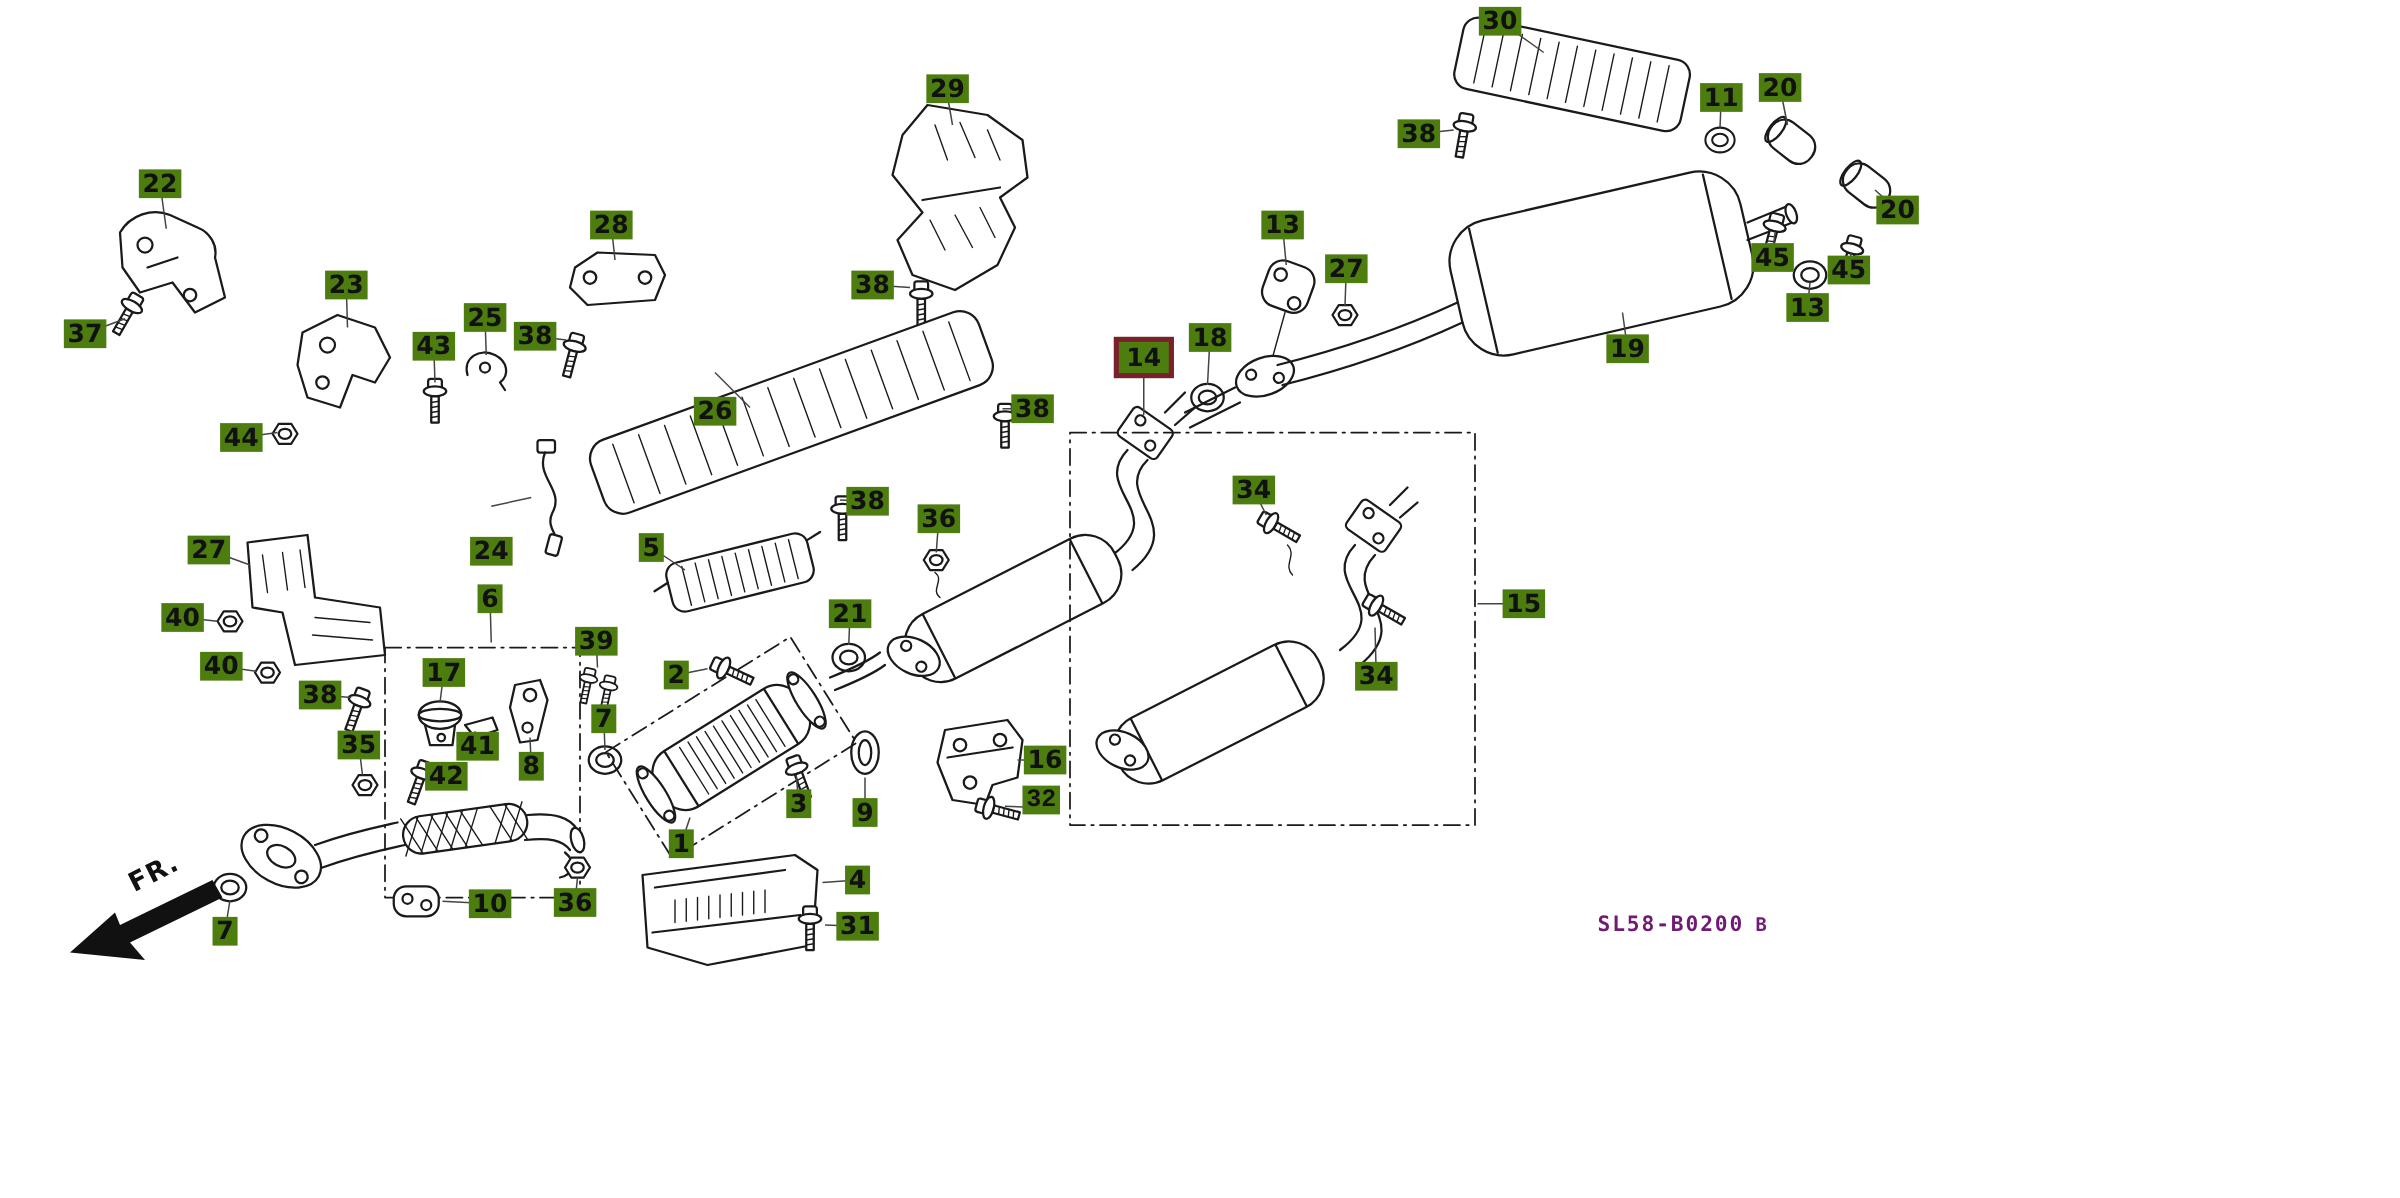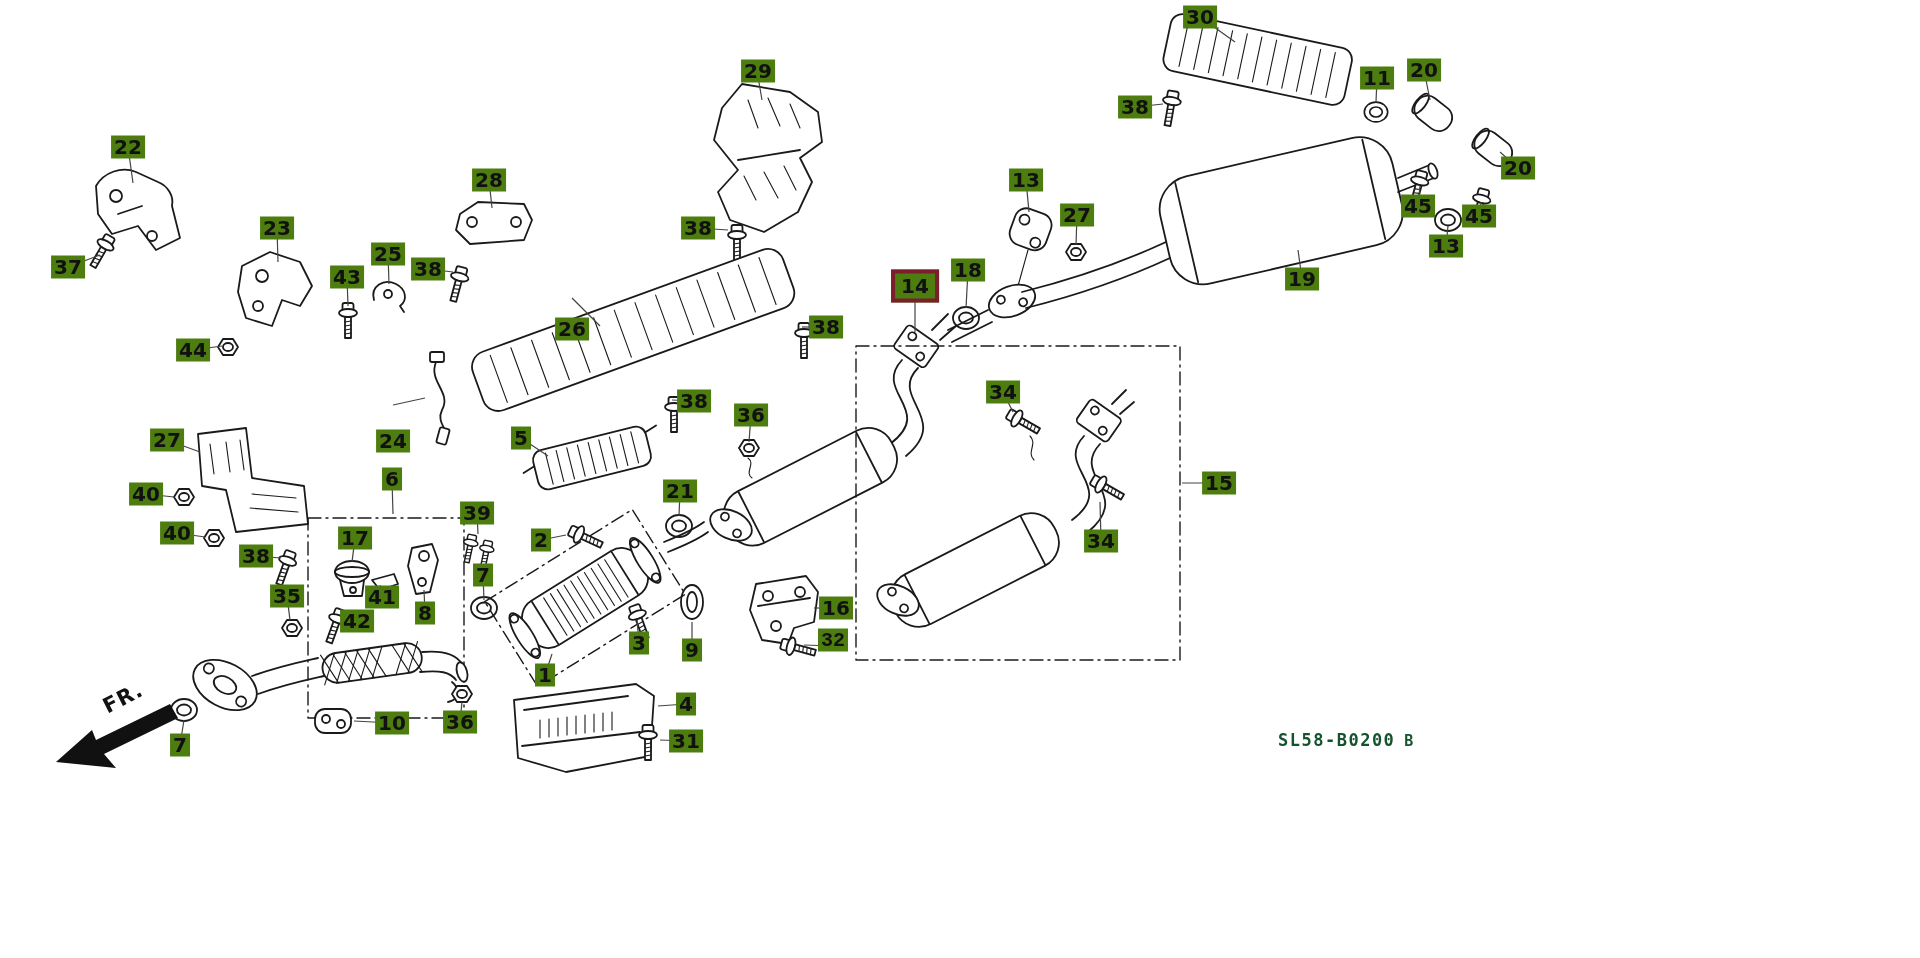--- a/index.html
+++ b/index.html
@@ -13,21 +13,21 @@
   .dd{stroke-dasharray:13 5 2 5;stroke-width:1.4}
   .thin{stroke-width:1.1}
   #label-layer{position:absolute;left:0;top:0;width:1920px;height:958px}
   .part-label{
     position:absolute;transform:translate(-50%,-50%);
     font:bold 20px "DejaVu Sans",sans-serif;color:#111;
     background:#4d7c0f;padding:0 3px;line-height:1.15;cursor:pointer;white-space:nowrap}
   .part-label.highlighted{border:4px solid #0ea5e9;padding:1px 6px}
   #fr{position:absolute;left:102px;top:686px;font:bold 21px "DejaVu Sans",sans-serif;
       color:#111;transform:rotate(-27deg);letter-spacing:1px}
-  #diagram-code{position:absolute;left:1278px;top:730px;color:#14532d;
+  #diagram-code{position:absolute;left:1278px;top:730px;color:#701a75;
       font:bold 17px "DejaVu Sans Mono",monospace;letter-spacing:1.5px}
   #diagram-code .suffix{margin-left:9px;font-size:15px;letter-spacing:0}
 </style>
 </head>
 <body>
 
 <div id="stage">
 
   <svg id="art" viewBox="0 0 1920 958" xmlns="http://www.w3.org/2000/svg">
     <defs>

